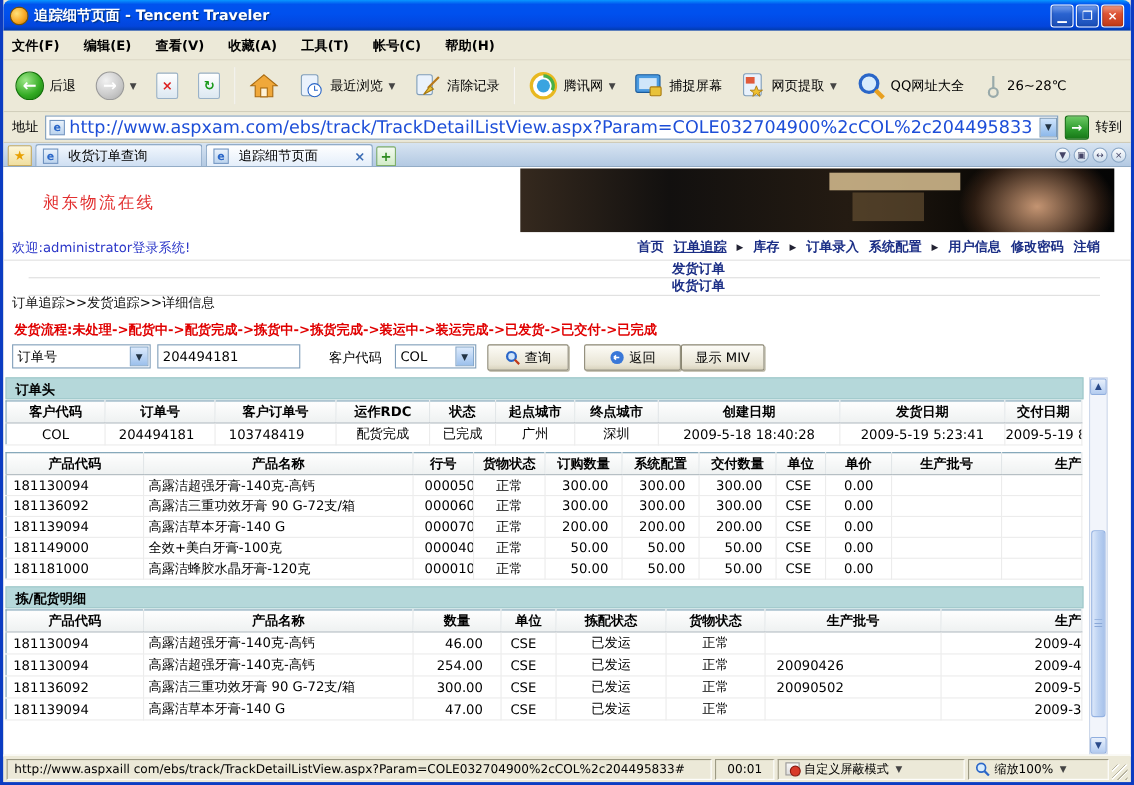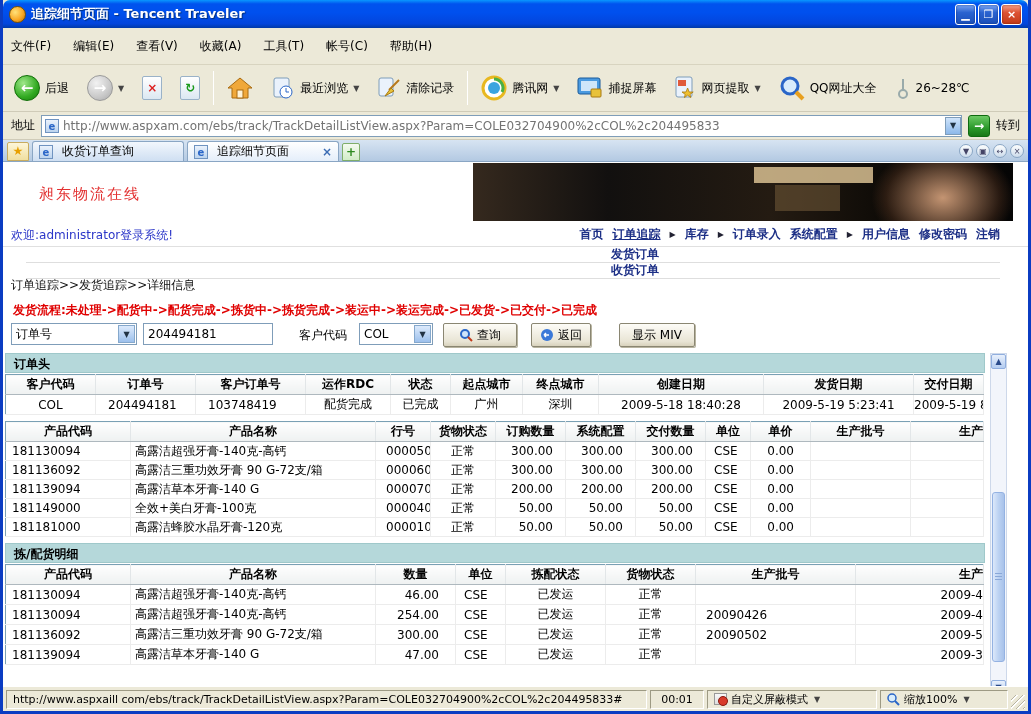--- a/index.html
+++ b/index.html
@@ -15,43 +15,43 @@
   .app-icon { width:17px; height:17px; border-radius:50%; margin-right:5px; flex:none;
     background:radial-gradient(circle at 35% 35%, #ffe27a, #f9a825 55%, #b86e00); border:1px solid #7a5200; }
   .titlebar .title { color:#fff; font-weight:bold; font-size:13px; text-shadow:1px 1px 1px #00317e; flex:1;
     white-space:nowrap; overflow:hidden; }
   .winbtns { display:flex; gap:2px; }
   .wbtn { width:21px; height:21px; border-radius:3px; border:1px solid #fff; color:#fff; font-weight:bold;
     display:flex; align-items:center; justify-content:center; font-size:11px;
     background:linear-gradient(180deg,#7aa4f0,#2a63d0 40%,#1b4fb8); box-shadow:inset 0 0 2px #0a2f80; }
   .wbtn.close { background:linear-gradient(180deg,#f0a088,#dd5334 40%,#c23a18); box-shadow:inset 0 0 2px #7e1a00; }
   
-  .menubar { height:37px; display:flex; align-items:center; padding-left:8px; gap:22px;
-    background:#ece9d8; border-bottom:1px solid #d8d4c0; }
+  .menubar { height:27px; display:flex; align-items:center; padding-left:8px; gap:22px;
+    background:#ece9d8; border-bottom:1px solid #d8d4c0;font-weight:bold; }
   .menu-item { cursor:default; }
   
   .toolbar { height:47px; display:flex; align-items:center; padding:0 6px; gap:8px;
     background:#ece9d8; border-bottom:1px solid #cfcbb8; }
   .tbtn { display:flex; align-items:center; gap:5px; padding:3px 5px; border-radius:3px; }
   .circ { width:26px; height:26px; border-radius:50%; display:flex; align-items:center; justify-content:center;
     color:#fff; font-size:15px; font-weight:bold; flex:none; }
   .circ.green { background:radial-gradient(circle at 35% 30%,#9fe88a,#32aa22 60%,#177a0c); border:1px solid #0e6e06;}
   .circ.gray  { background:radial-gradient(circle at 35% 30%,#f2f2f2,#c9c9c9 60%,#a8a8a8); border:1px solid #9a9a9a; color:#fff;}
   .doc { width:20px; height:24px; background:linear-gradient(180deg,#fff,#dce8f2); border:1px solid #9ab2c8; border-radius:2px;
     display:flex; align-items:center; justify-content:center; font-weight:bold; flex:none; }
   .sep { width:1px; height:34px; background:#cfcbb6; border-right:1px solid #fff; flex:none; }
   .caret { font-size:8px; color:#444; }
   .tlabel { white-space:nowrap; }
   
   .addressbar { height:28px; display:flex; align-items:center; padding:0 8px; gap:6px;
     background:#ece9d8; border-bottom:1px solid #cfcbb8; }
   .addr-field { flex:1; height:22px; background:#fff; border:1px solid #7f9db9; display:flex; align-items:center; padding-left:3px; }
   .ie-ico { width:14px; height:14px; background:linear-gradient(180deg,#eaf2fc,#bcd4ee); border:1px solid #6f93c0;
     color:#2a66c8; font-size:10px; font-weight:bold; text-align:center; line-height:13px; margin-right:4px; flex:none;}
-  .addr-field input { flex:1; border:none; outline:none; font-size:12px; color:#737373; font-family:inherit; background:transparent; }
+  .addr-field input { flex:1; border:none; outline:none; font-size:16px; color:#1d4ed8; font-family:inherit; background:transparent; }
   .addr-drop { width:16px; height:18px; background:linear-gradient(180deg,#cfe4fb,#8cb8ea); border:1px solid #7f9db9;
     font-size:8px; color:#234; display:flex; align-items:center; justify-content:center; flex:none; }
   .go-btn { width:22px; height:22px; border-radius:3px; background:linear-gradient(180deg,#6cc964,#2c9a2c 60%,#187818);
     border:1px solid #0f6a10; color:#fff; font-weight:bold; display:flex; align-items:center; justify-content:center; flex:none;}
   
   .tabbar { height:22px; display:flex; align-items:flex-end; background:linear-gradient(180deg,#d7e4f2,#b3c9e2);
     border-bottom:1px solid #8aa6c4; padding:0 4px; }
   .star-btn { width:22px; height:19px; background:linear-gradient(180deg,#fdf6d8,#f0dfa0); border:1px solid #c8ac60;
     color:#e8a000; text-align:center; line-height:17px; margin-right:3px; border-radius:2px 2px 0 0; }
   .tab { display:flex; align-items:center; gap:5px; width:152px; height:20px; padding:0 6px;
@@ -346,21 +346,21 @@
       </div>
       <div class="gbtn" style="left:440px;width:74px;">
         <span>
           <svg width="14" height="14" viewBox="0 0 14 14">
               <circle cx="6" cy="6" r="4" fill="#cfe4fa" stroke="#2a66c8" stroke-width="2"></circle>
               <line x1="9" y1="9" x2="13" y2="13" stroke="#c03a1a" stroke-width="2"></line>
             </svg>
         </span>
         <span>查询</span>
       </div>
-      <div class="gbtn" style="left:528px;width:60px;">
+      <div class="gbtn" style="left:528px;width:88px;">
         <span>
           <svg width="14" height="14" viewBox="0 0 14 14">
               <circle cx="7" cy="7" r="6" fill="#3a78d8"></circle>
               <path d="M4 7 h5 M4 7 l2 -2 M4 7 l2 2" stroke="#fff" stroke-width="1.5" fill="none"></path>
             </svg>
         </span>
         <span>返回</span>
       </div>
       <div class="gbtn" style="left:616px;width:76px;">
         <span>显示 MIV</span>

